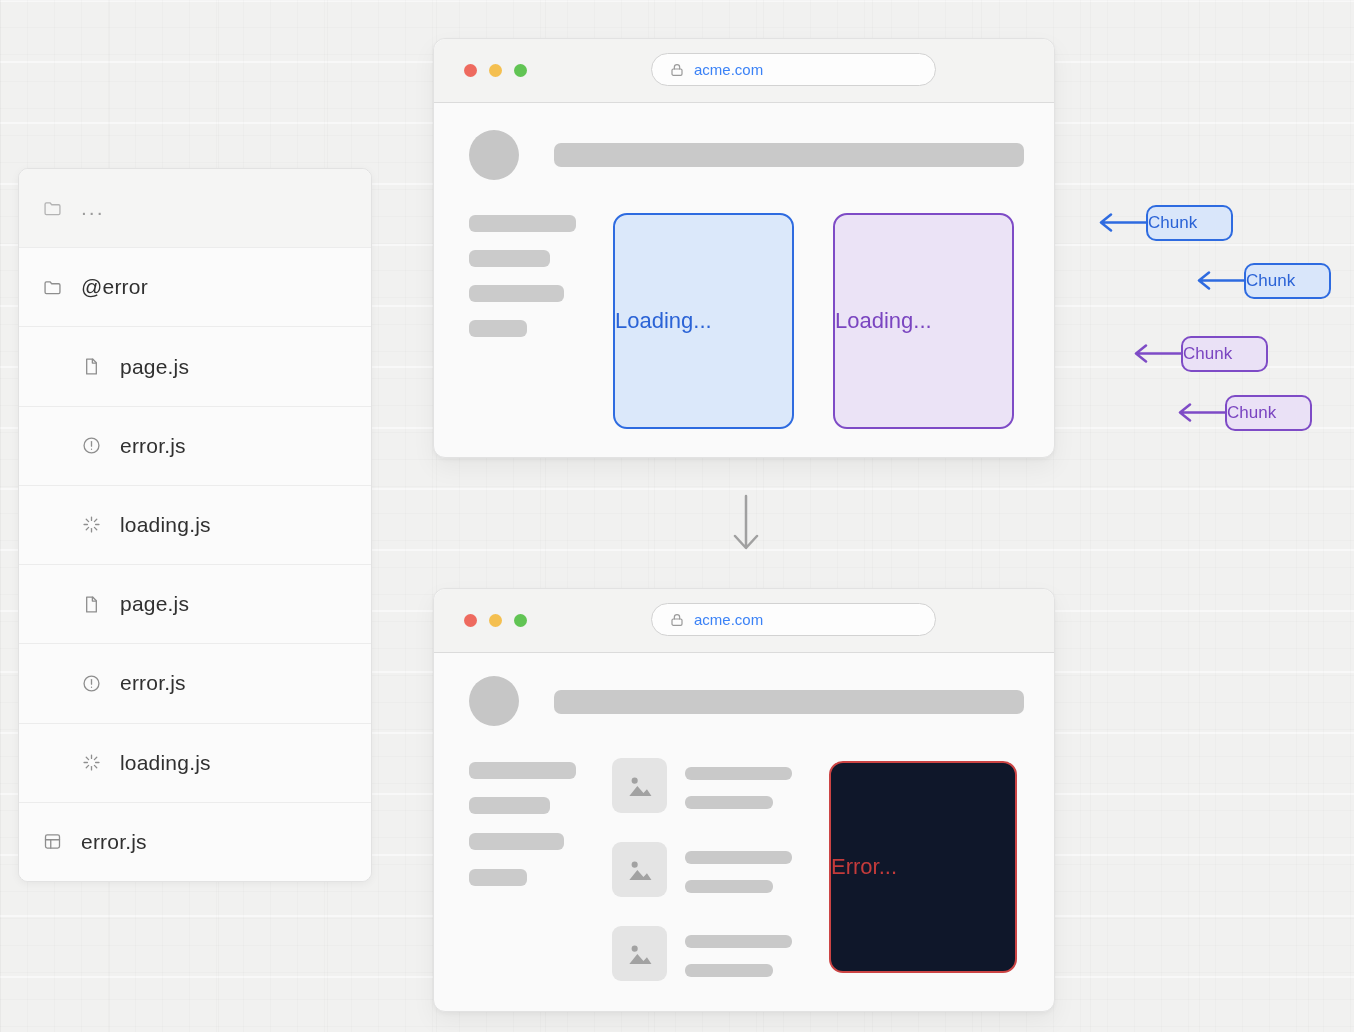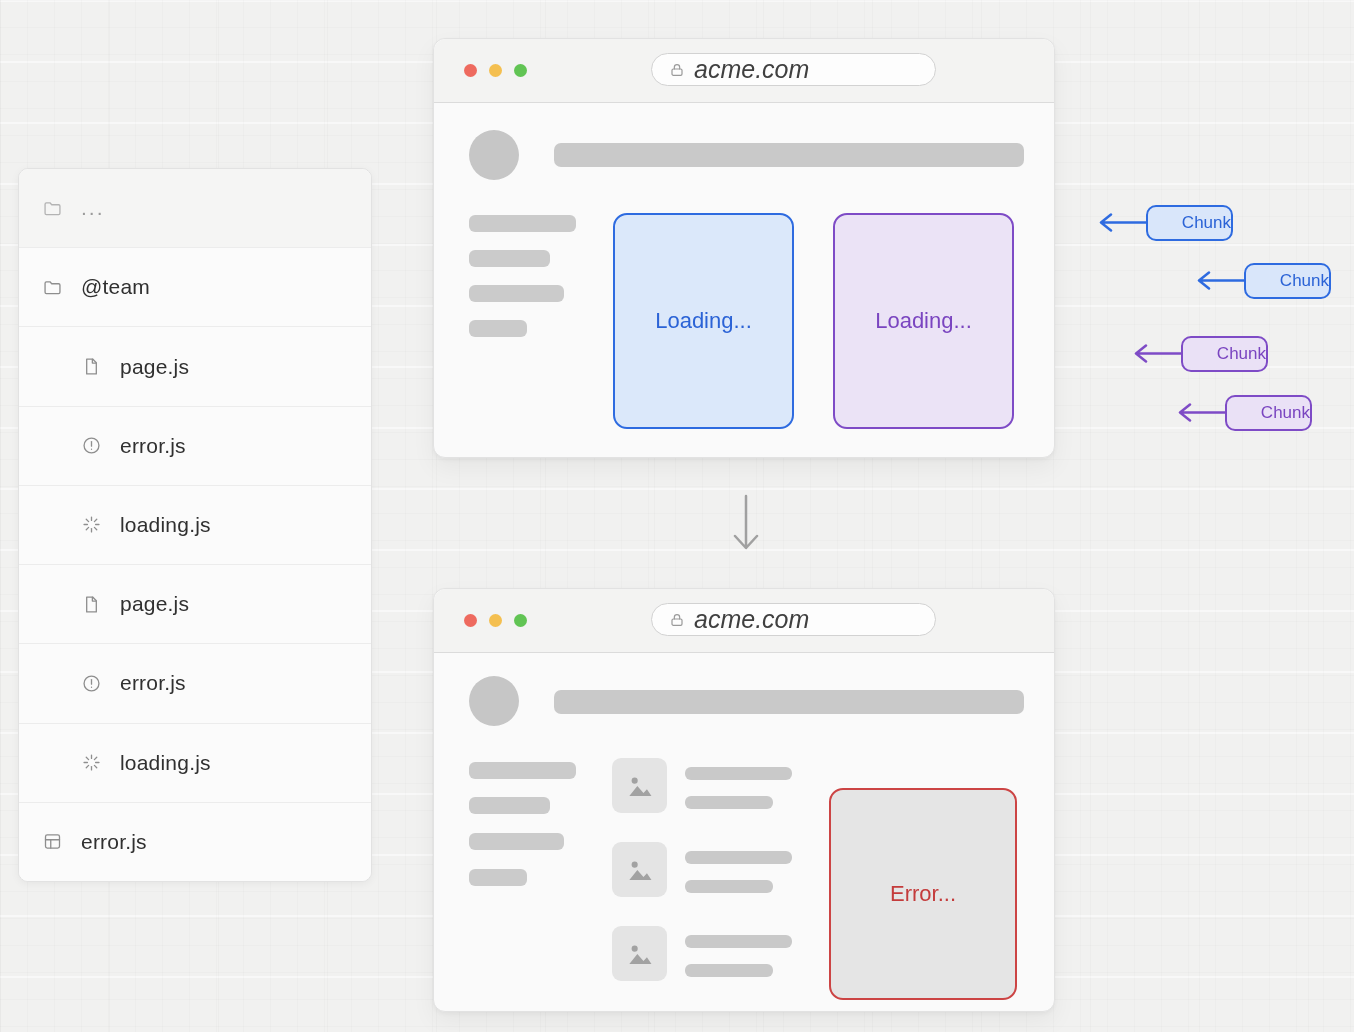--- a/index.html
+++ b/index.html
@@ -44,47 +44,47 @@
   .light.red{background:#ee6a5f;}
   .light.yellow{background:#f4bf50;}
   .light.green{background:#61c454;}
   .urlbar{
     position:absolute;left:217px;top:14px;width:285px;height:33px;border-radius:17px;
     background:#fdfdfd;border:1px solid #d2d2d2;display:flex;align-items:center;
     padding-left:17px;gap:9px;box-sizing:border-box;
   }
   .lock{width:16px;height:16px;color:#9a9a9a;}
   .lock svg{width:16px;height:16px;display:block;stroke:currentColor;fill:none;stroke-width:1.8;stroke-linecap:round;}
-  .url-text{font-size:25px;color:#404040;font-style:italic;}
+  .url-text{font-size:15px;color:#3b82f6;}
   .content{position:absolute;left:0;top:63px;right:0;bottom:0;}
   .avatar{position:absolute;width:50px;height:50px;border-radius:50%;background:#c6c6c6;}
   .hbar{position:absolute;height:24px;border-radius:7px;background:#c9c9c9;}
   .skel{position:absolute;height:17px;border-radius:6px;background:#cbcbcb;}
   
   .slot{
-    position:absolute;border-radius:14px;border:2.5px solid;display:flex;align-items:center;justify-content:center;
+    position:absolute;border-radius:14px;border:2.5px solid;display:flex;align-items:center;
     font-size:22px;font-weight:500;box-sizing:border-box;
   }
   .slot.blue{border-color:#2e6be0;background:#dbe8fa;color:#2b63d6;}
   .slot.purple{border-color:#7e4bc6;background:#ebe3f6;color:#7a45c0;}
-  .slot.red{border-color:#cc4444;background:#e5e5e5;color:#c43b3b;margin-top:27px;}
+  .slot.red{border-color:#cc4444;background:#0f172a;color:#c43b3b;}
   
   .media-row{position:absolute;left:178px;width:210px;height:55px;}
   .thumb{position:absolute;left:0;top:0;width:55px;height:55px;border-radius:9px;background:#e4e4e4;display:flex;align-items:center;justify-content:center;}
   .thumb svg{width:32px;height:32px;fill:#a2a2a2;}
   .mbar{position:absolute;left:73px;height:13px;border-radius:6px;background:#c9c9c9;}
   .mbar.a{top:9px;width:107px;}
   .mbar.b{top:38px;width:88px;}
   
   .chunk{position:absolute;display:flex;align-items:center;}
   .chunk .arrow{width:50px;height:39px;flex:0 0 50px;}
   .chunk .arrow path{fill:none;stroke-width:2.5;stroke-linecap:round;stroke-linejoin:round;}
   .chunk-box{
     width:87px;height:36px;border-radius:10px;border:2.5px solid;box-sizing:border-box;
-    display:flex;align-items:center;justify-content:flex-end;font-size:17px;font-weight:500;
+    display:flex;align-items:center;justify-content:flex-start;font-size:17px;font-weight:500;
   }
   .chunk.blue .chunk-box{border-color:#2e6be0;background:#d9e6fa;color:#2b63d6;}
   .chunk.blue .arrow path{stroke:#2e6be0;}
   .chunk.purple .chunk-box{border-color:#7e4bc6;background:#eae1f6;color:#7a45c0;}
   .chunk.purple .arrow path{stroke:#7e4bc6;}
   
   .down-arrow{position:absolute;left:730px;top:492px;width:32px;height:64px;}
   .down-arrow path{fill:none;stroke:#a0a0a0;stroke-width:2.5;stroke-linecap:round;stroke-linejoin:round;}
 </style>
 </head>
@@ -102,21 +102,21 @@
       </span>
       <span class="tree-label">...</span>
     </div>
 
     <div class="tree-row">
       <span class="tree-icon">
         <svg viewBox="0 0 24 24">
             <path d="M3.5 7a1.5 1.5 0 0 1 1.5-1.5h4.1l2 2.2H19a1.5 1.5 0 0 1 1.5 1.5v8.3a1.5 1.5 0 0 1-1.5 1.5H5a1.5 1.5 0 0 1-1.5-1.5z"></path>
           </svg>
       </span>
-      <span class="tree-label">@team</span>
+      <span class="tree-label">@error</span>
     </div>
 
     <div class="tree-row indented">
       <span class="tree-icon">
         <svg viewBox="0 0 24 24">
             <path d="M6.5 3.5h6.8l4.2 4.3v12.7h-11z"></path>
             <path d="M13 3.7v4.4h4.3"></path>
           </svg>
       </span>
       <span class="tree-label">page.js</span>

